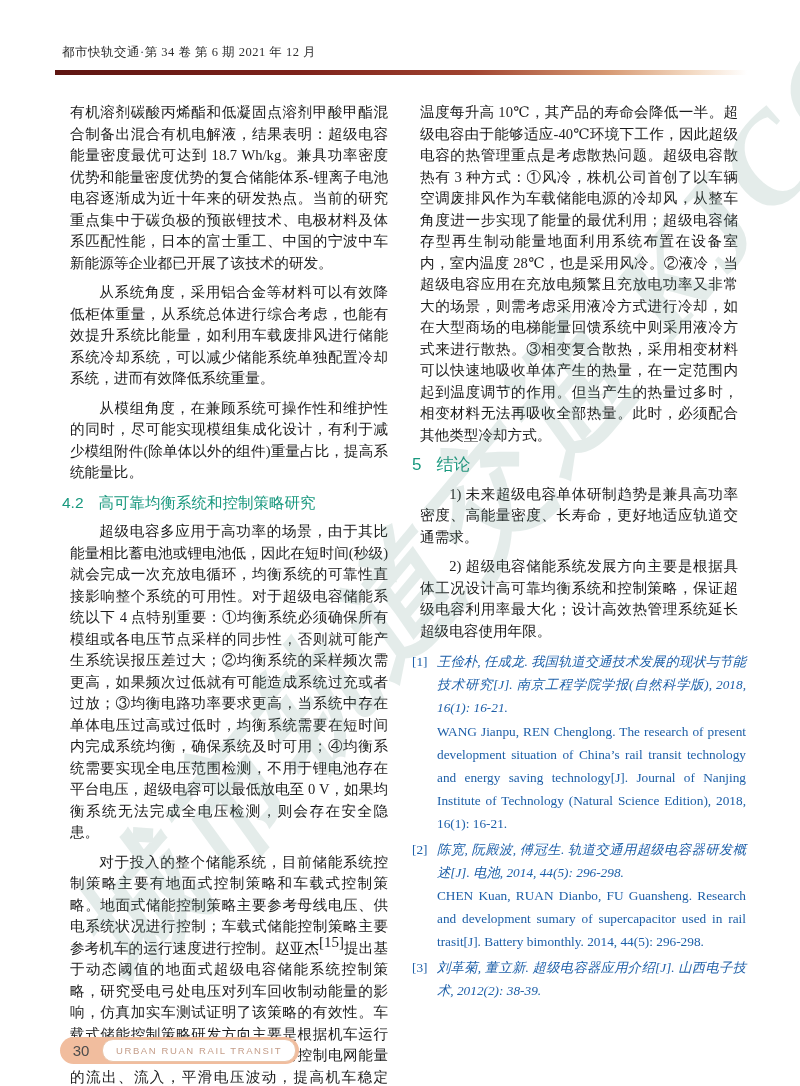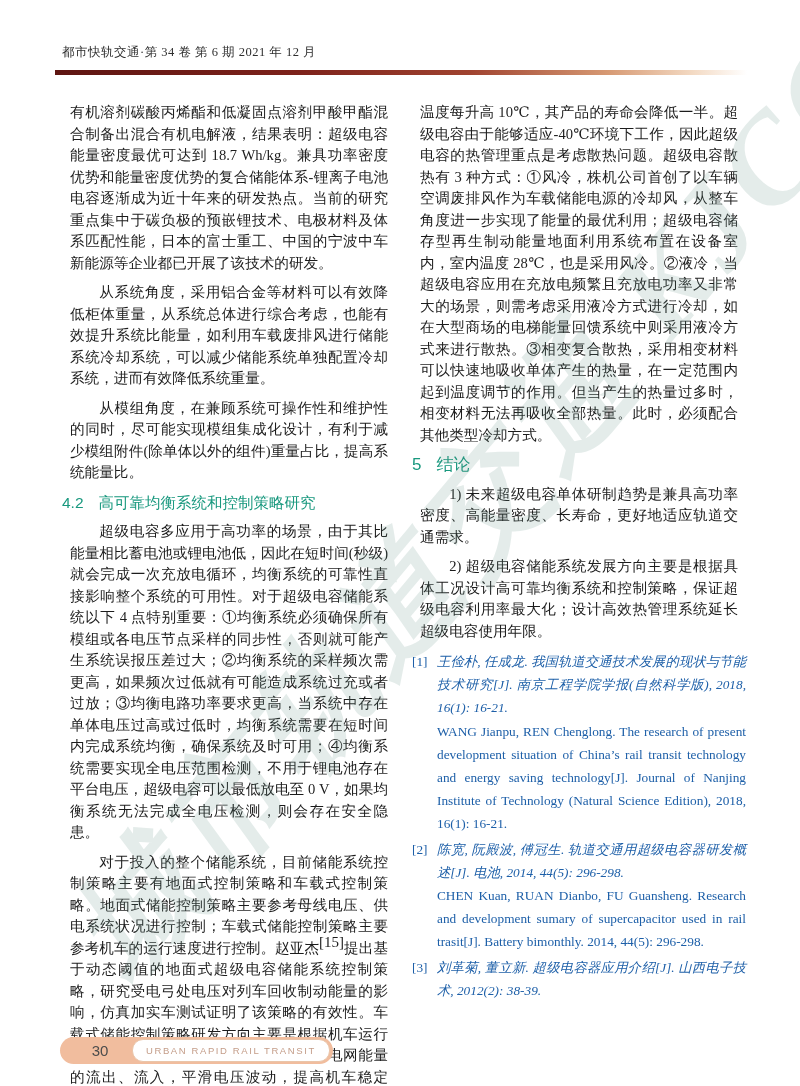--- a/index.html
+++ b/index.html
@@ -48,23 +48,22 @@
     font-size:125px;font-style:italic;font-weight:bold;
     color:rgba(96,144,133,0.17);letter-spacing:8px;white-space:nowrap;
     pointer-events:none;z-index:2;
   }
   .footer-badge{
     position:absolute;top:1037px;left:60px;height:27px;
     display:flex;align-items:center;
     background:#f1bd9e;border-radius:14px;padding-right:3px;
   }
   .footer-page-num{
-    width:64px;text-align:center;font-size:15px;color:#4c4c4c;
+    width:42px;text-align:center;font-size:15px;color:#4c4c4c;
     font-family:"Liberation Sans","DejaVu Sans",sans-serif;
-    margin-left:8px;
   }
   .footer-pill{
     background:#ffffff;border:1px solid #eac5a9;border-radius:11px;
     height:21px;line-height:21px;padding:0 13px;
     font-size:9.5px;color:#c49d89;letter-spacing:1.6px;
     font-family:"Liberation Sans","DejaVu Sans",sans-serif;white-space:nowrap;
   }
 </style>
 </head>
 <body>
@@ -116,16 +115,16 @@
         <span class="ref-label">[3]</span>
         <div class="ref-zh">刘革菊, 董立新. 超级电容器应用介绍[J]. 山西电子技术, 2012(2): 38-39.</div>
 
       </div>
     </div>
 
   </div>
 
   <div class="footer-badge">
     <span class="footer-page-num">30</span>
-    <span class="footer-pill">URBAN RAPID RAIL TRANSIT</span>
+    <span class="footer-pill">URBAN RUAN RAIL TRANSIT</span>
   </div>
 
 </div>
 
 </body></html>

